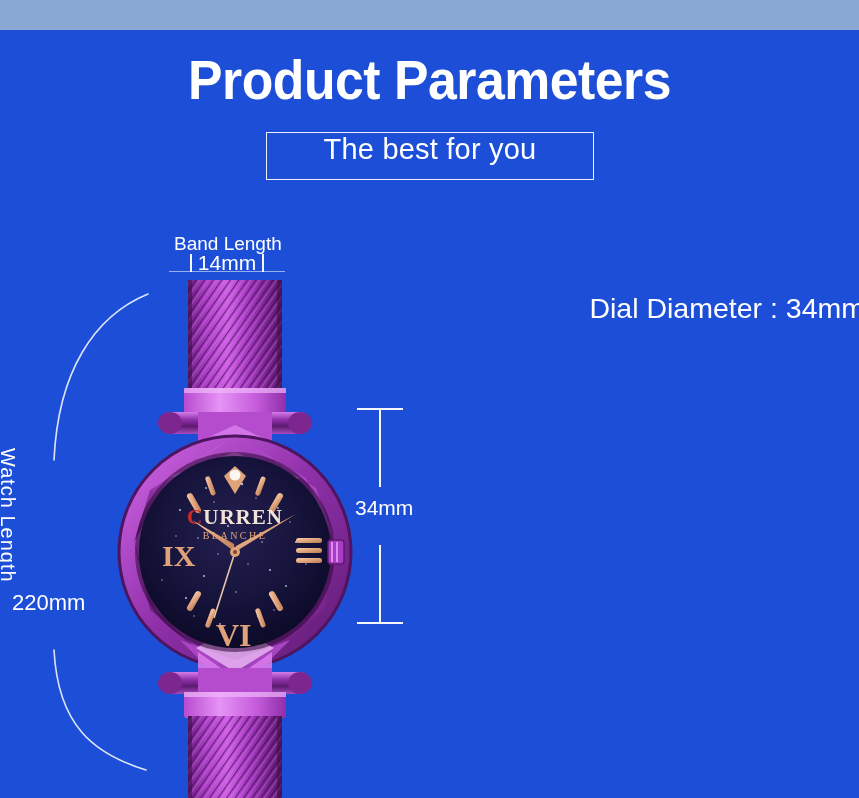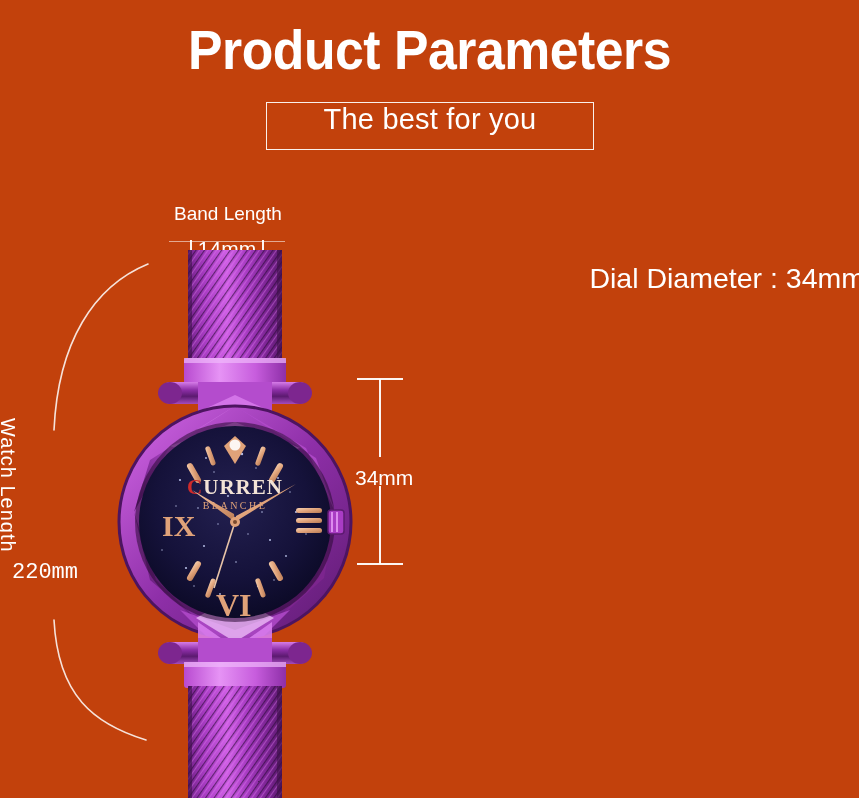--- a/index.html
+++ b/index.html
@@ -2,21 +2,21 @@
 <html><head>
 <meta charset="utf-8">
 <style>
   html,body{margin:0;padding:0;}
   body{
     width:859px;height:798px;overflow:hidden;
     background:#8aa8d4;
     font-family:"Liberation Sans",sans-serif;
     position:relative;
   }
-  #page{position:absolute;inset:0;background:#c2410c;}
+  #page{position:absolute;inset:0;background:#1d4ed8;margin-top:30px;}
 
   
   .title{
     position:absolute;left:0;right:0;top:18px;
     text-align:center;color:#ffffff;
     font-size:55px;font-weight:bold;
     letter-spacing:-0.5px;
     transform:scaleX(0.94);
     white-space:nowrap;
   }
@@ -37,21 +37,21 @@
     color:#ffffff;font-size:28.5px;font-weight:400;
     white-space:nowrap;height:99px;line-height:40px;
   }
 
   
   .ann-band-label{
     position:absolute;left:174px;top:203px;
     color:#ffffff;font-size:19px;white-space:nowrap;
   }
   .ann-band-dim{
-    position:absolute;left:169px;top:236px;
+    position:absolute;left:169px;top:220px;
     width:116px;height:26px;
     display:flex;align-items:center;justify-content:center;
   }
   .ann-band-dim .val{
     color:#ffffff;font-size:21px;white-space:nowrap;
     padding:0 6px;
   }
   .tick-v{
     width:1.4px;height:18px;background:rgba(255,255,255,0.95);
     flex:none;
@@ -63,25 +63,25 @@
 
   .ann-watch-label{
     position:absolute;left:19px;top:418px;
     color:#ffffff;font-size:20px;white-space:nowrap;
     transform-origin:left top;
     transform:rotate(90deg);
     letter-spacing:1px;
   }
   .ann-watch-val{
     position:absolute;left:12px;top:560px;
-    color:#ffffff;font-size:22px;white-space:nowrap;font-family:Liberation Mono, monospace;
-  }
-
-  
-  .dim34{position:absolute;left:357px;top:378px;width:60px;height:187px;}
+    color:#ffffff;font-size:22px;white-space:nowrap;
+  }
+
+  
+  .dim34{position:absolute;left:357px;top:378px;width:60px;height:216px;}
   .dim34 .cap{
     position:absolute;left:0;width:46px;height:1.6px;
     background:rgba(255,255,255,0.95);
   }
   .dim34 .cap.top{top:0;}
   .dim34 .cap.bot{bottom:0;}
   .dim34 .stem{
     position:absolute;left:22px;width:1.6px;
     background:rgba(255,255,255,0.95);
   }

